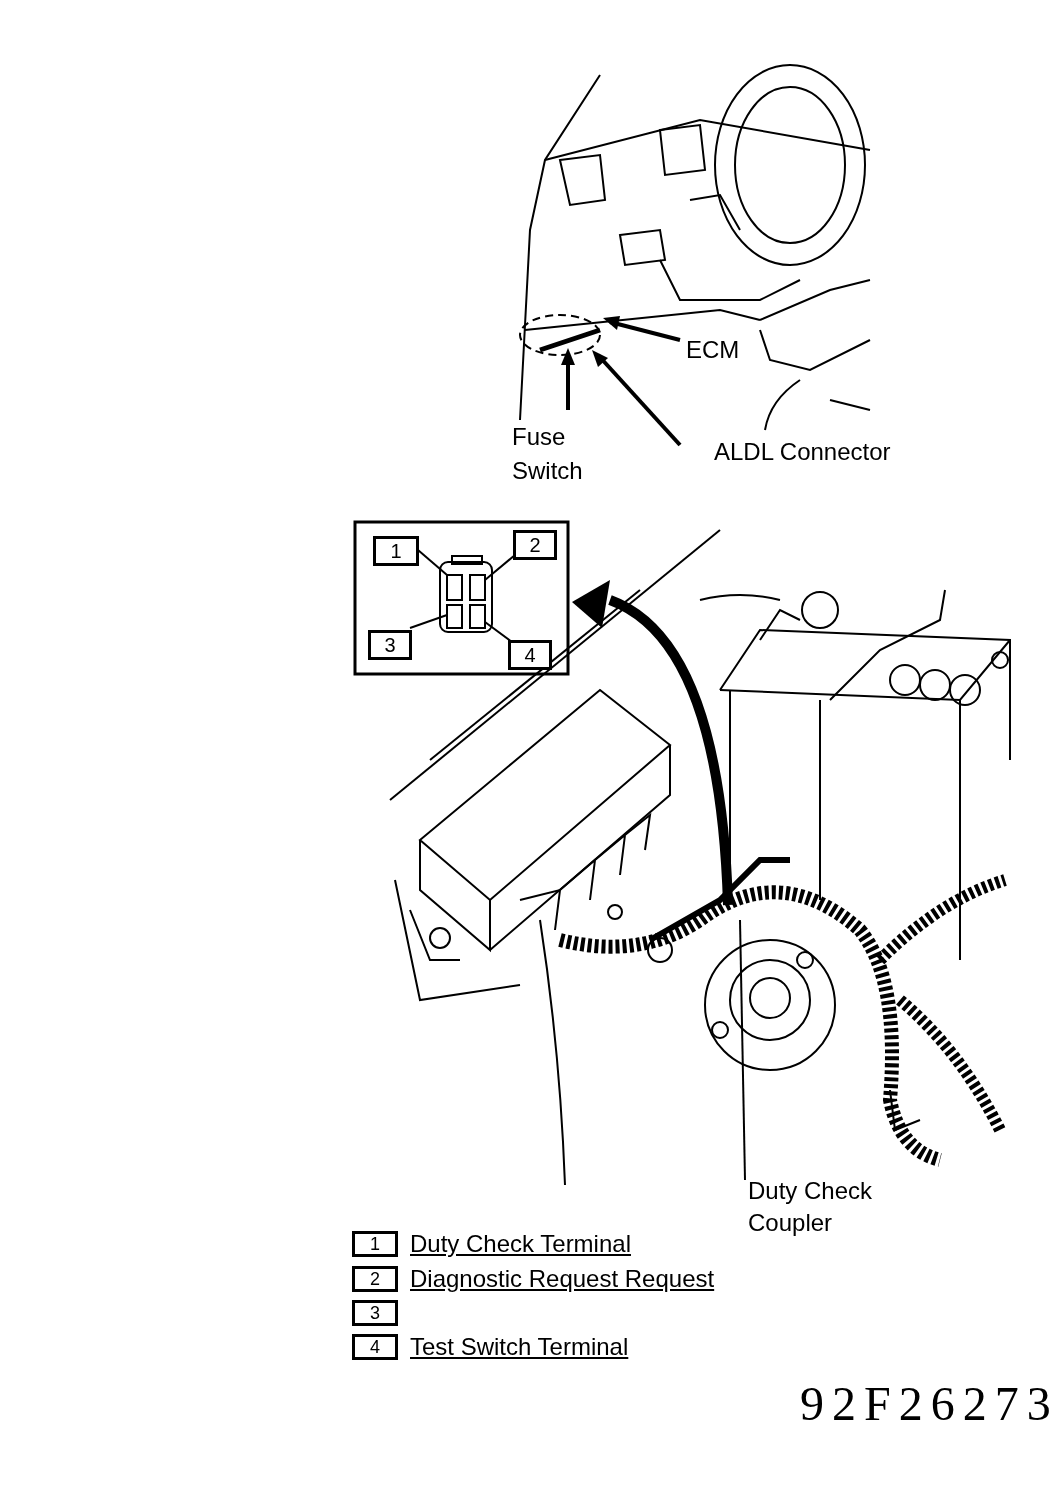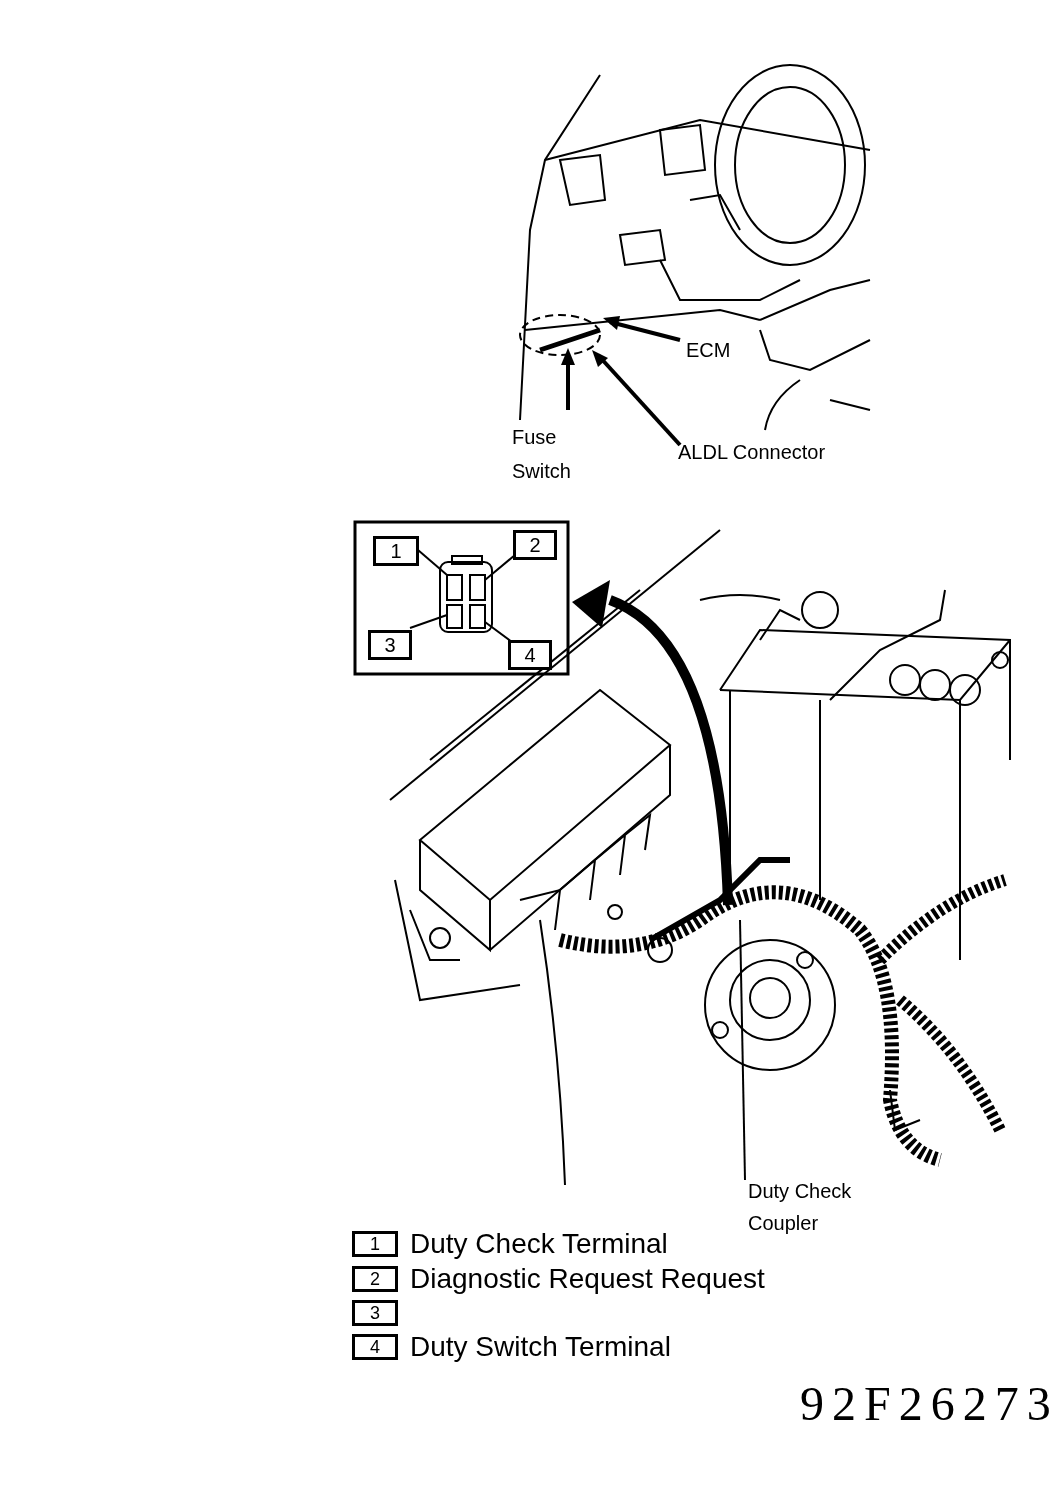--- a/index.html
+++ b/index.html
@@ -1,26 +1,26 @@
 <!DOCTYPE html>
 <html><head>
 <meta charset="utf-8">
 <style>
   html, body { margin: 0; padding: 0; background: #ffffff; }
   body { width: 1052px; height: 1488px; position: relative; overflow: hidden;
          font-family: "Liberation Sans", sans-serif; color: #000; }
   svg { position: absolute; left: 0; top: 0; }
-  .lbl { position: absolute; font-family: "Liberation Sans", sans-serif; font-size: 20px;
+  .lbl { position: absolute; font-family: "Liberation Sans", sans-serif; font-size: 24px;
          line-height: 32px; color: #000; white-space: nowrap; }
   .box { position: absolute; border: 3px solid #000; background: #fff; text-align: center;
          font-size: 20px; line-height: 20px; box-sizing: border-box; }
   .legend-row { position: absolute; left: 352px; height: 32px; display: flex; align-items: center; }
   .legend-num { width: 46px; height: 26px; border: 3px solid #000; box-sizing: border-box;
                 font-size: 18px; text-align: center; line-height: 20px; margin-right: 12px; }
-  .legend-text { font-size: 28px; line-height: 32px; }
+  .legend-text { font-size: 24px; line-height: 32px; text-decoration: underline; }
   .code { position: absolute; left: 800px; top: 1376px; font-family: Liberation Serif, serif;
           font-size: 48px; letter-spacing: 8px; }
 </style>
 </head>
 <body>
 
 <svg width="1052" height="1488" viewBox="0 0 1052 1488">
   <g fill="none" stroke="#000" stroke-width="2">
 
     <g>
@@ -108,21 +108,21 @@
       <circle cx="615" cy="912" r="7"></circle>
       <path d="M740 920 L745 1180"></path>
       <path d="M890 1090 L895 1130 L920 1120"></path>
     </g>
   </g>
 </svg>
 
 <div class="lbl" style="left:686px; top:334px;">ECM</div>
 <div class="lbl" style="left:512px; top:421px;">Fuse</div>
 <div class="lbl" style="left:512px; top:455px;">Switch</div>
-<div class="lbl" style="left:678px; top:436px;">ALDL Connector</div>
+<div class="lbl" style="left:714px; top:436px;">ALDL Connector</div>
 
 <div class="box" style="left:373px; top:536px; width:46px; height:30px; line-height:24px;">1</div>
 <div class="box" style="left:513px; top:530px; width:44px; height:30px; line-height:24px;">2</div>
 <div class="box" style="left:368px; top:630px; width:44px; height:30px; line-height:24px;">3</div>
 <div class="box" style="left:508px; top:640px; width:44px; height:30px; line-height:24px;">4</div>
 
 <div class="lbl" style="left:748px; top:1175px;">Duty Check</div>
 <div class="lbl" style="left:748px; top:1207px;">Coupler</div>
 
 <div>
@@ -132,17 +132,17 @@
   </div>
   <div class="legend-row" style="top:1263px;">
     <div class="legend-num">2</div>
     <div class="legend-text">Diagnostic Request Request</div>
   </div>
   <div class="legend-row" style="top:1297px;">
     <div class="legend-num">3</div>
   </div>
   <div class="legend-row" style="top:1331px;">
     <div class="legend-num">4</div>
-    <div class="legend-text">Duty Switch Terminal</div>
+    <div class="legend-text">Test Switch Terminal</div>
   </div>
 </div>
 
 <div class="code">92F26273</div>
 
 </body></html>

